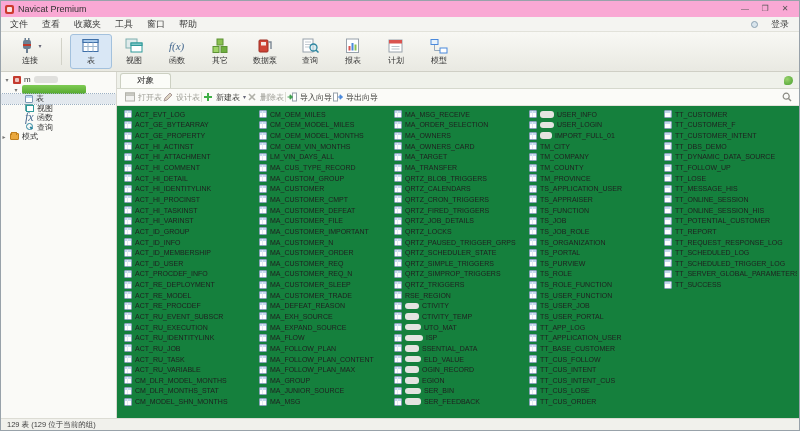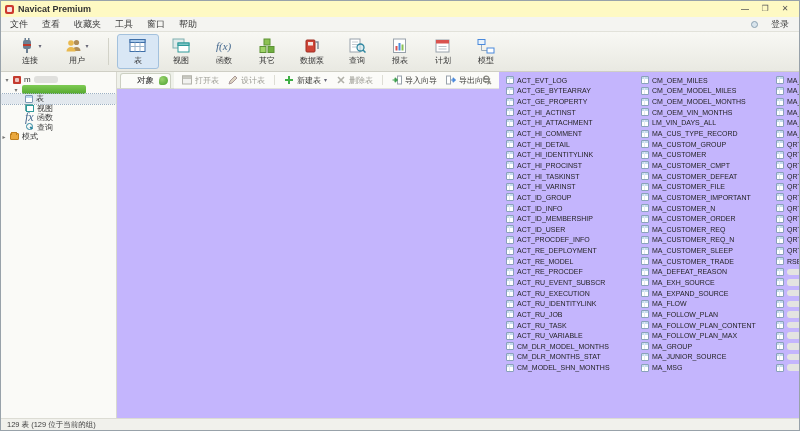--- a/index.html
+++ b/index.html
@@ -1,21 +1,21 @@
 <!DOCTYPE html>
 <html><head>
 <meta charset="utf-8">
 <style>
   * { margin:0; padding:0; box-sizing:border-box; }
   html,body { width:800px; height:431px; overflow:hidden; }
   body { font-family:"Liberation Sans","DejaVu Sans",sans-serif; color:#333; background:#fff; }
   .window { width:800px; height:431px; display:flex; flex-direction:column; border:1px solid #98a2aa; background:#fff; }
 
   
-  .titlebar { height:16px; background:#fef9c3; display:flex; align-items:center; padding:0 4px; font-size:9px; flex:none;font-weight:bold; }
+  .titlebar { height:16px; background:#f9a8d4; display:flex; align-items:center; padding:0 4px; font-size:9px; flex:none; }
   .appicon { width:9px; height:9px; background:#cd3a2e; border-radius:2px; margin-right:4px; position:relative; }
   .appicon::after { content:""; position:absolute; left:2px; top:2px; width:5px; height:5px; border-radius:1px; background:rgba(255,255,255,.85); }
   .title-text { color:#333; }
   .win-controls { margin-left:auto; display:flex; }
   .win-btn { width:20px; height:14px; display:flex; align-items:center; justify-content:center; color:#555; font-size:8px; line-height:1; }
 
   
   .menubar { height:15px; background:#f4f4f1; border-bottom:1px solid #e2e2da; display:flex; align-items:center; font-size:9px; flex:none; padding:0 2px; }
   .menu-item { padding:0 7px; height:100%; display:flex; align-items:center; color:#3a3a3a; }
   .menu-right { margin-left:auto; display:flex; align-items:center; gap:13px; padding-right:8px; color:#444; }
@@ -47,27 +47,27 @@
   .mini-view::after { content:""; position:absolute; right:0; bottom:0; width:6px; height:5px; background:#fff; border:1px solid #2e9a9a; }
   .mini-fx { font-size:12px; font-style:italic; color:#44688f; font-family:"Liberation Serif",serif; width:9px; flex:none; }
   .mini-query { width:9px; height:8px; position:relative; flex:none; }
   .mini-query::before { content:""; position:absolute; left:1px; top:0; width:5px; height:5px; border-radius:50%; border:1.5px solid #2e86a0; }
   .mini-query::after { content:""; position:absolute; left:5px; top:4px; width:3px; height:1.5px; background:#2e86a0; transform:rotate(45deg); }
   .mini-folder { width:9px; height:7px; background:#eaa83e; border:1px solid #c07f1f; border-radius:1px; flex:none; position:relative; }
   .mini-folder::before { content:""; position:absolute; top:-2px; left:0; width:4px; height:2px; background:#eaa83e; border:1px solid #c07f1f; border-bottom:none; border-radius:1px 1px 0 0; }
   .snode.sel-table { background:#e2e8ee; outline:1px dotted #9cb0c4; }
 
   
-  .main { flex:1; display:flex; min-width:0; background:#c4b5fd; }
+  .main { flex:1; display:flex; flex-direction:column; min-width:0; background:#15803d; }
   .tabbar { height:17px; background:#eff1ea; border-bottom:1px solid #d5d8cd; display:flex; align-items:flex-end; padding:0 3px; flex:none; position:relative; }
   .tab { height:15px; padding:0 16px; background:#fbfcf8; border:1px solid #ccd0c2; border-bottom:none; border-radius:3px 3px 0 0; font-size:8.5px; display:flex; align-items:center; color:#2f2f2f; }
   .tabbar-right { position:absolute; right:6px; top:4px; display:flex; gap:4px; }
   .leaf-ico { width:9px; height:9px; border-radius:50% 50% 50% 2px; background:radial-gradient(circle at 35% 35%, #9ad36e, #49a02e); }
 
-  .objbar { height:17px; background:#fbfbf8; border-bottom:1px solid #e3e3dc; display:flex; align-items:center; padding:0 8px; gap:9px; font-size:8px; flex:none; position:relative; }
+  .objbar { height:17px; background:#fbfbf8; border-bottom:1px solid #e3e3dc; display:flex; align-items:center; padding:0 8px; gap:1px; font-size:8px; flex:none; position:relative; }
   .obtn { display:flex; align-items:center; gap:3px; }
   .obtn .lbl-dis { color:#9c9c94; }
   .obtn .lbl-en { color:#3a3a36; }
   .osep { width:1px; height:10px; background:#ddddd4; }
   .objbar-right { position:absolute; right:7px; top:3px; }
   svg.oicn { width:10px; height:10px; display:block; }
 
   
   .list { flex:1; display:flex; padding:3px 4px 0 5px; overflow:hidden; }
   .tcol { width:135px; flex:none; }
@@ -126,32 +126,20 @@
         <svg class="icn" viewBox="0 0 18 16">
           <rect x="5" y="2" width="8" height="9" rx="2" fill="#6b7f92"></rect>
           <rect x="6.5" y="0" width="1.5" height="3" fill="#6b7f92"></rect>
           <rect x="10" y="0" width="1.5" height="3" fill="#6b7f92"></rect>
           <rect x="5" y="6" width="8" height="2" fill="#c0392b"></rect>
           <rect x="8" y="11" width="2" height="4" fill="#6b7f92"></rect>
         </svg>
         <span class="caret">▾</span>
       </span>
       <span>连接</span>
-    </div>
-    <div class="tbtn" style="width:46px">
-      <span class="icnrow">
-        <svg class="icn" viewBox="0 0 18 16">
-          <circle cx="11.5" cy="4.5" r="2.6" fill="#b08d57"></circle>
-          <path d="M7.5 13c0-2.5 1.8-4 4-4s4 1.5 4 4z" fill="#b08d57"></path>
-          <circle cx="6" cy="5" r="2.8" fill="#e9b94f"></circle>
-          <path d="M1.5 13.5c0-2.8 2-4.4 4.5-4.4s4.5 1.6 4.5 4.4z" fill="#e9b94f"></path>
-        </svg>
-        <span class="caret">▾</span>
-      </span>
-      <span>用户</span>
     </div>
     <div class="tsep"></div>
 
     <div class="tbtn active">
       <span class="icnrow">
         <svg class="icn" viewBox="0 0 18 16">
           <rect x="1" y="1.5" width="15" height="12" fill="#fff" stroke="#3e6fa8"></rect>
           <rect x="1" y="1.5" width="15" height="3" fill="#a9c9e9" stroke="#3e6fa8"></rect>
           <path d="M6 4.5v9 M11 4.5v9 M1 8.5h15" stroke="#9ab4cd" fill="none"></path>
         </svg>

